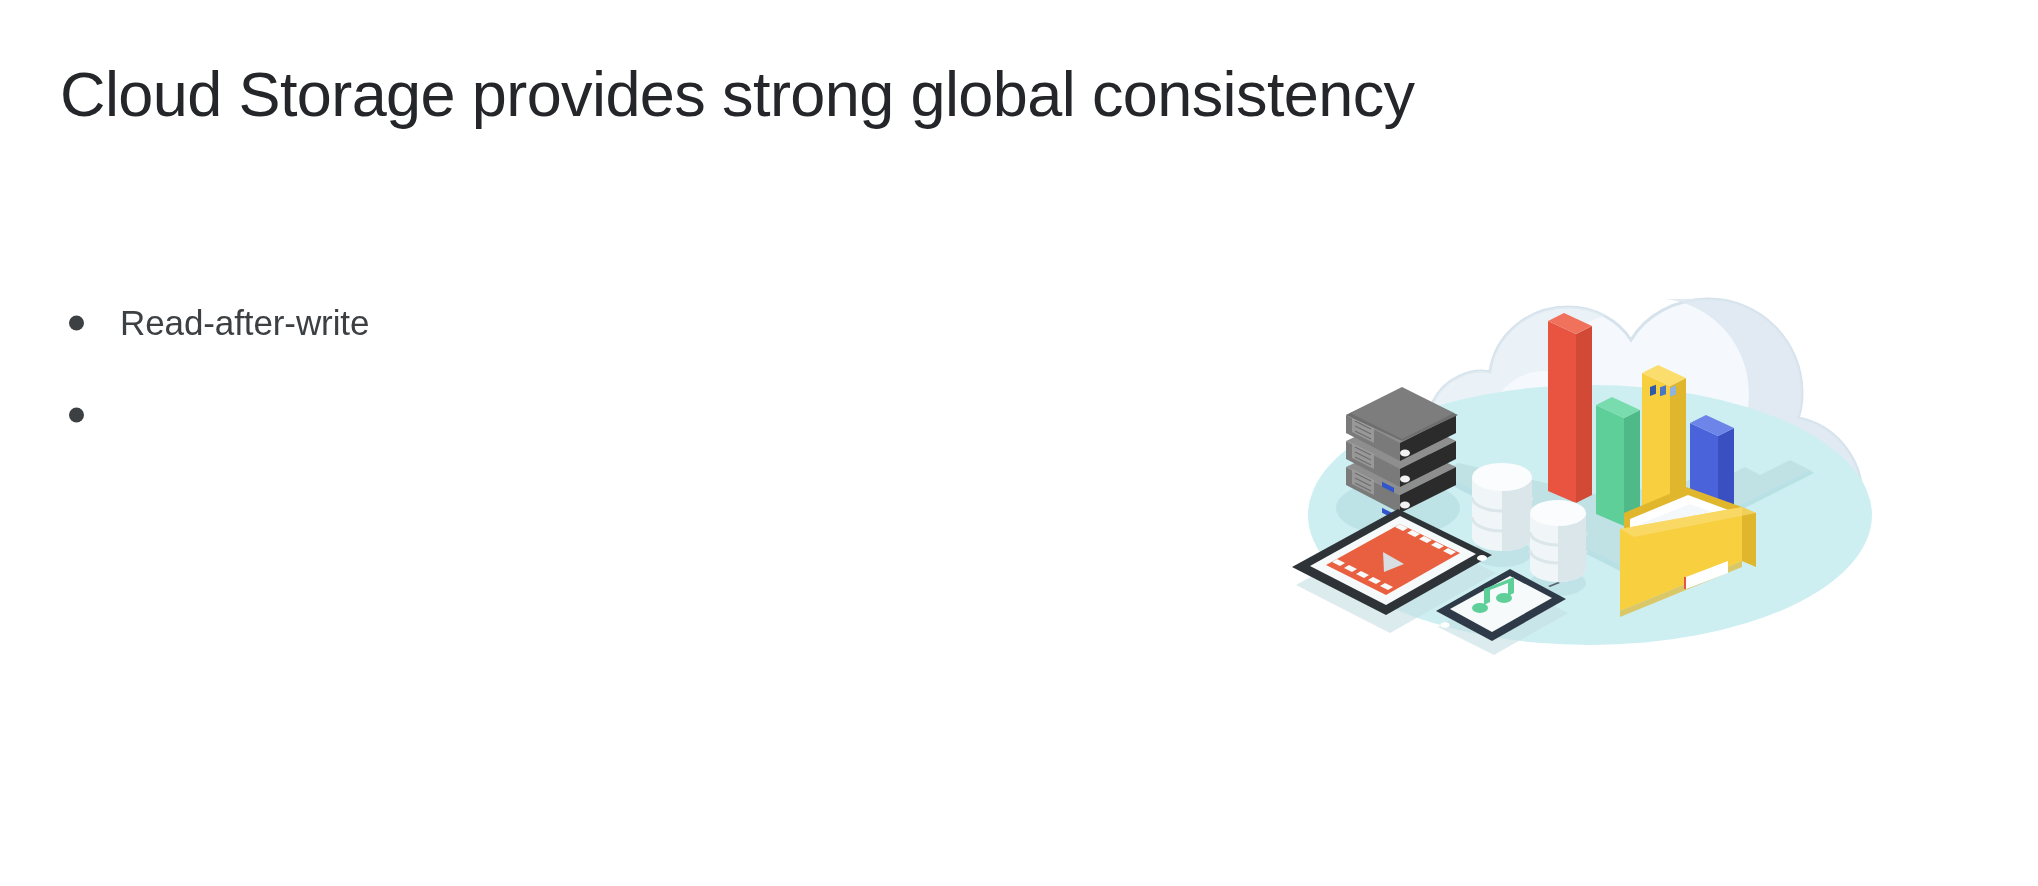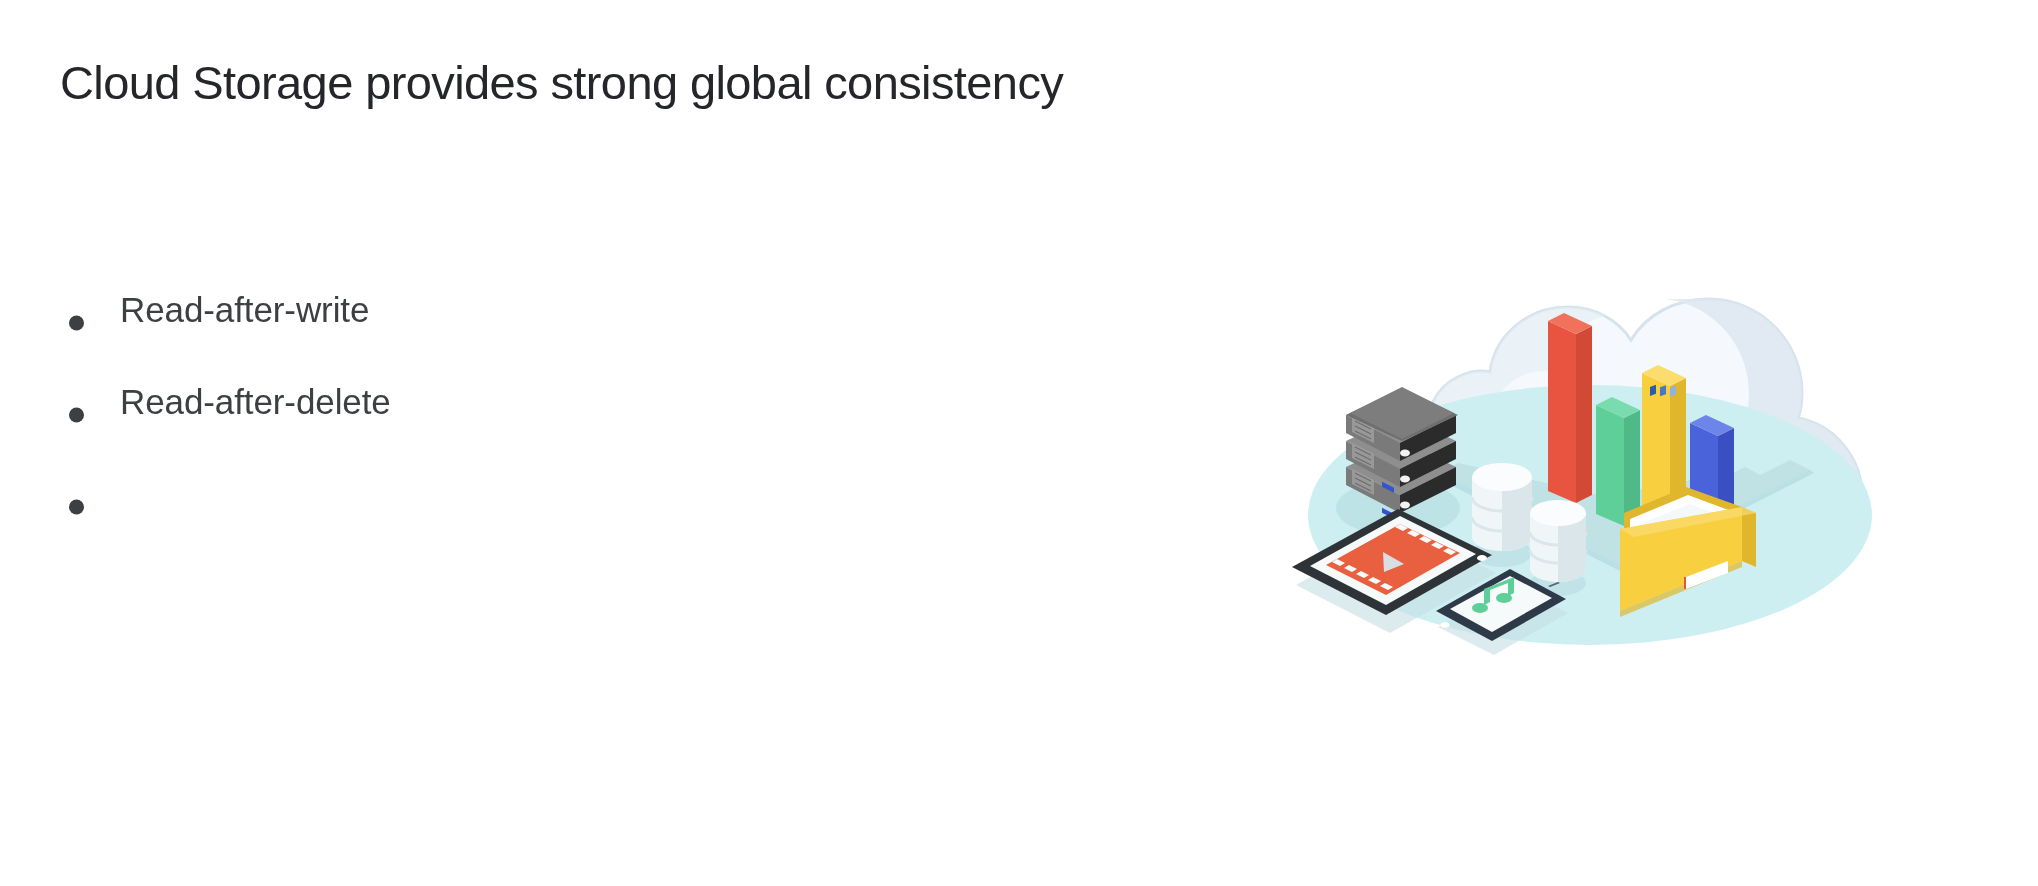--- a/index.html
+++ b/index.html
@@ -21,21 +21,21 @@
     height: 886px;
     background: #ffffff;
   }
 
   
   .slide-title {
     position: absolute;
     left: 60px;
     top: 10px;
     width: 1800px;
-    font-size: 47px;
+    font-size: 63px;
     line-height: 84px;
     font-weight: 500;
     letter-spacing: -0.6px;
     color: #25262A;
     white-space: nowrap;
   }
 
   
   .bullet-list {
     position: absolute;
@@ -44,21 +44,21 @@
     width: 900px;
     list-style: none;
     margin: 0;
     padding: 0;
   }
   .bullet-item {
     position: relative;
     height: 70px;
     padding-left: 60px;
     display: flex;
-    align-items: flex-start;
+    align-items: center;
     font-size: 35px;
     line-height: 44px;
     font-weight: 400;
     letter-spacing: -0.1px;
     color: #3C4043;
   }
   .bullet-item + .bullet-item { margin-top: 22px; }
   .bullet-dot {
     position: absolute;
     left: 9px;
@@ -85,24 +85,20 @@
 <body>
 
 <div class="slide">
 
   <h1 class="slide-title">Cloud Storage provides strong global consistency</h1>
 
   <ul class="bullet-list">
     <li class="bullet-item">
       <span class="bullet-dot"></span>
       <span class="bullet-text">Read-after-write</span>
-    </li>
-    <li class="bullet-item">
-      <span class="bullet-dot"></span>
-      <span class="bullet-text">Read-after-delete</span>
     </li>
     <li class="bullet-item">
       <span class="bullet-dot"></span>
     </li>
   </ul>
 
   <div class="illustration">
     <svg viewBox="0 0 620 400" xmlns="http://www.w3.org/2000/svg">
 
       <g>

